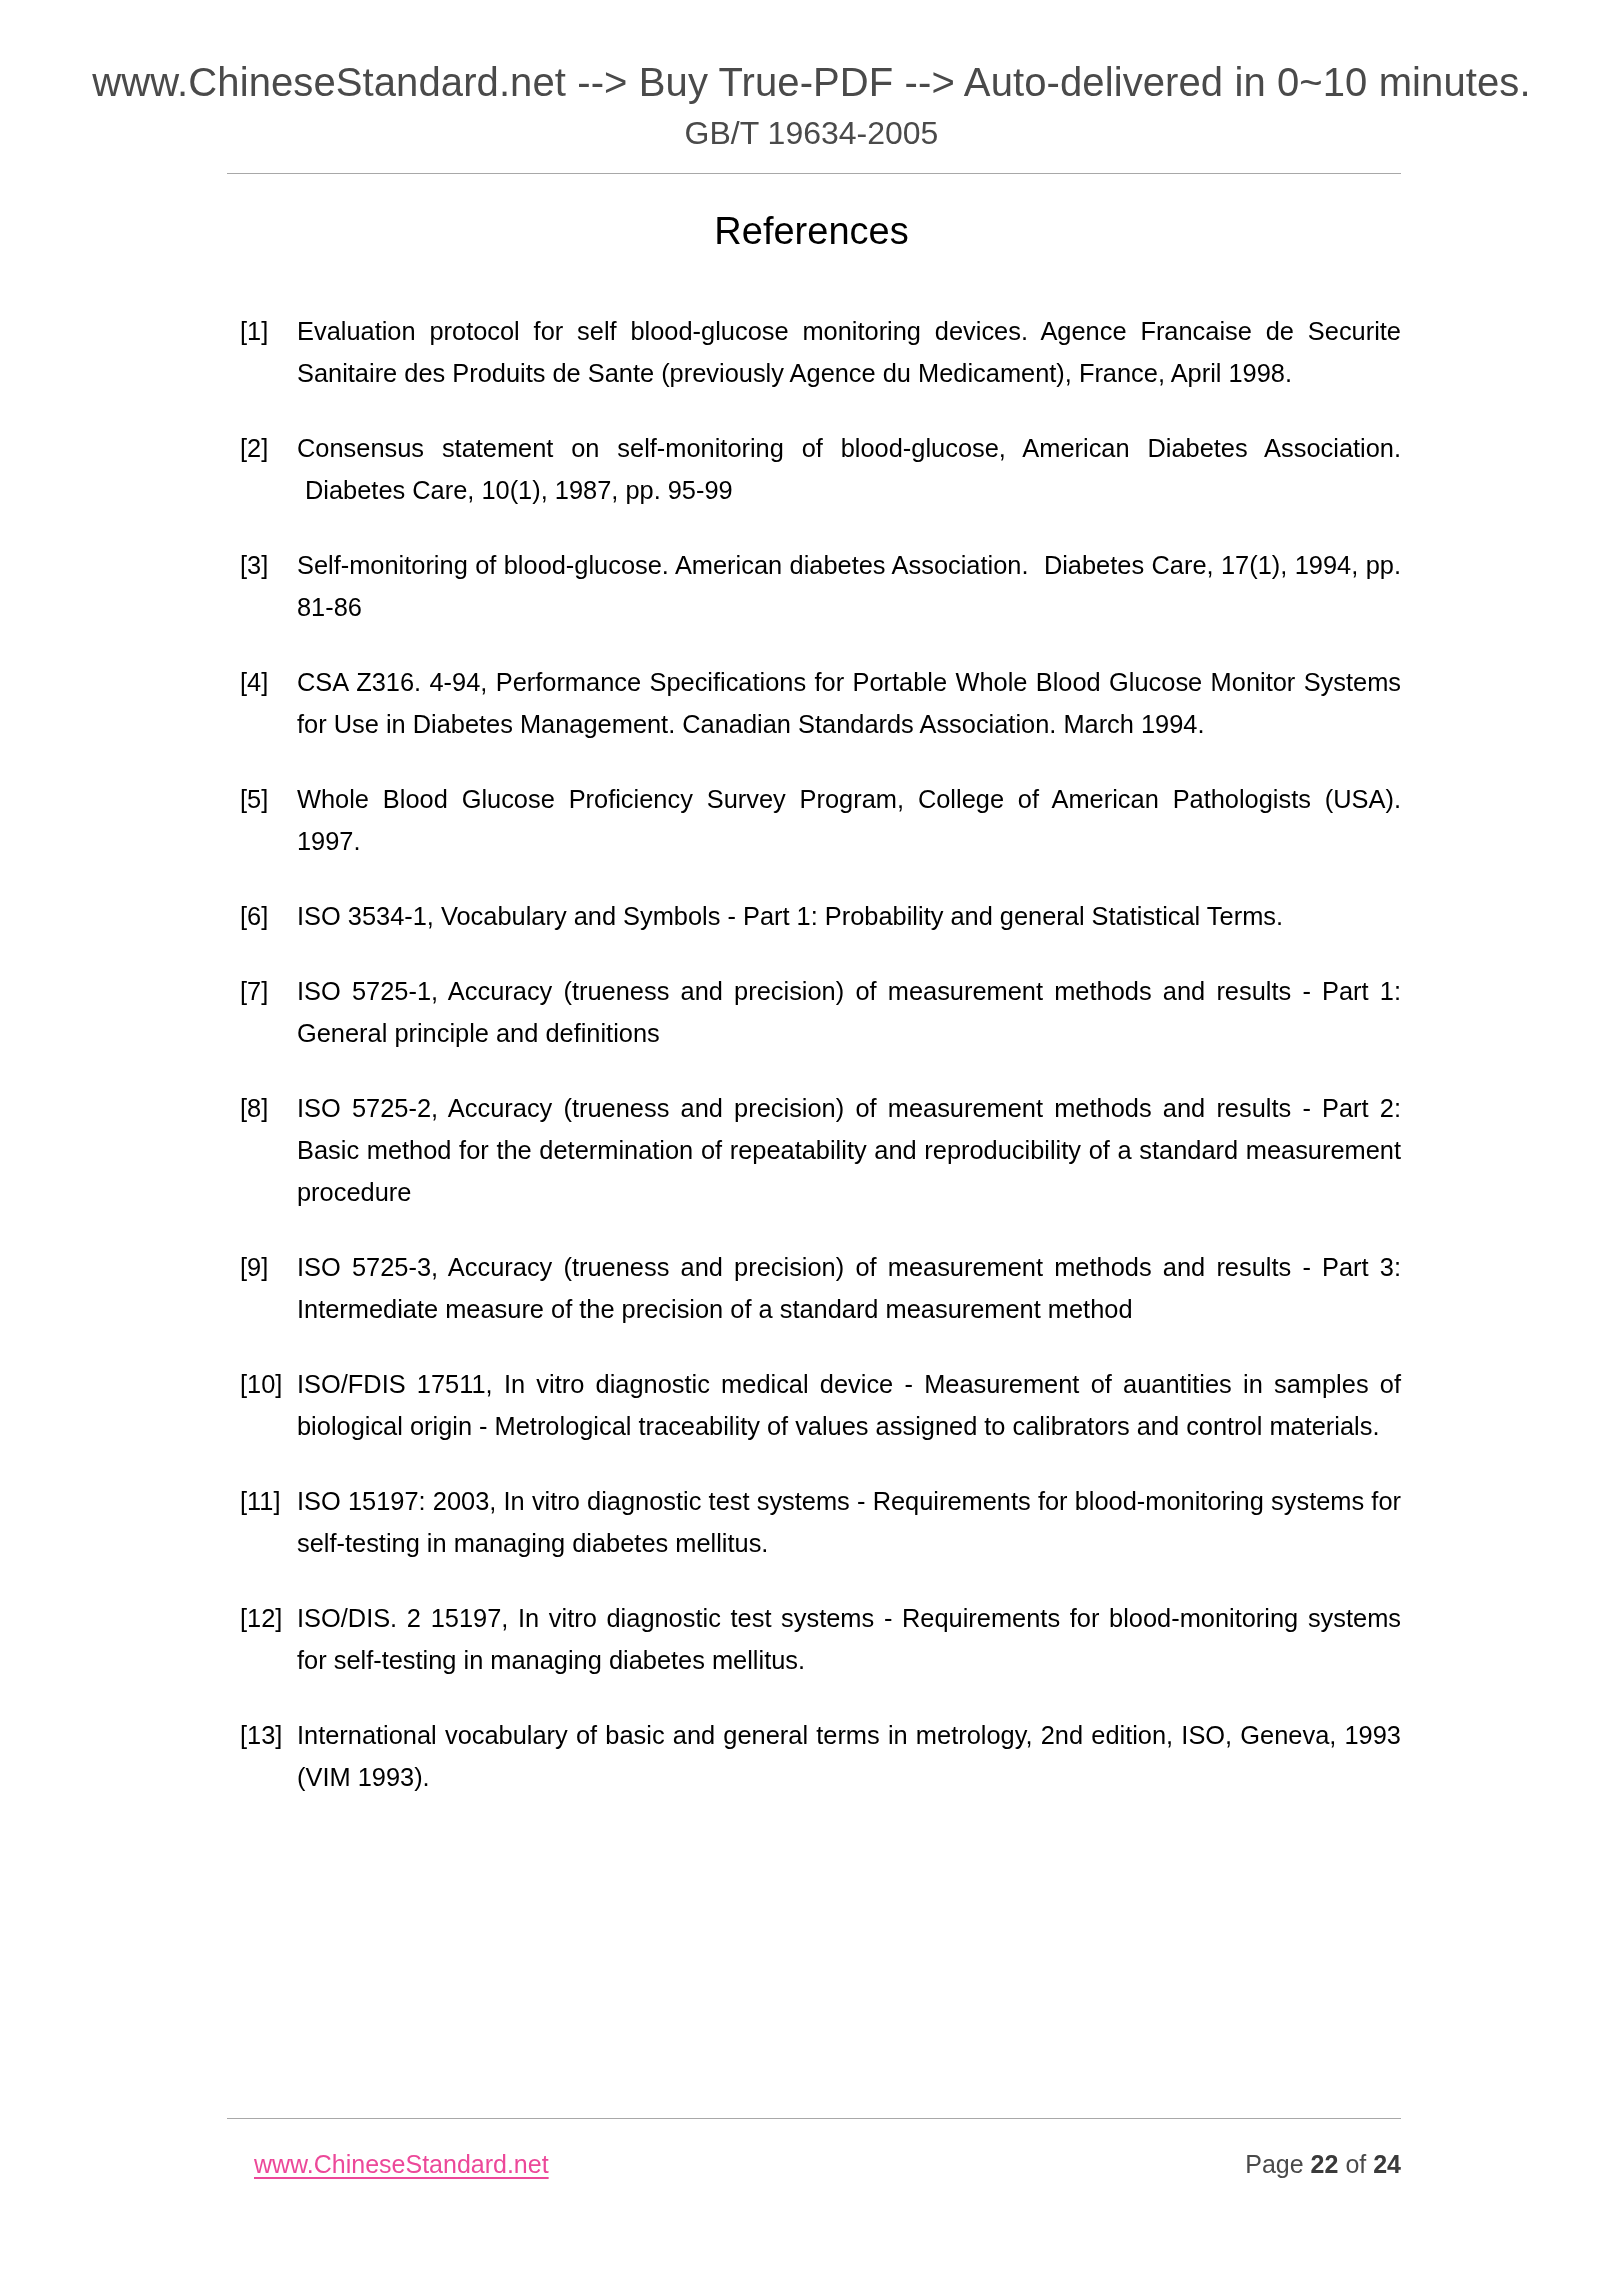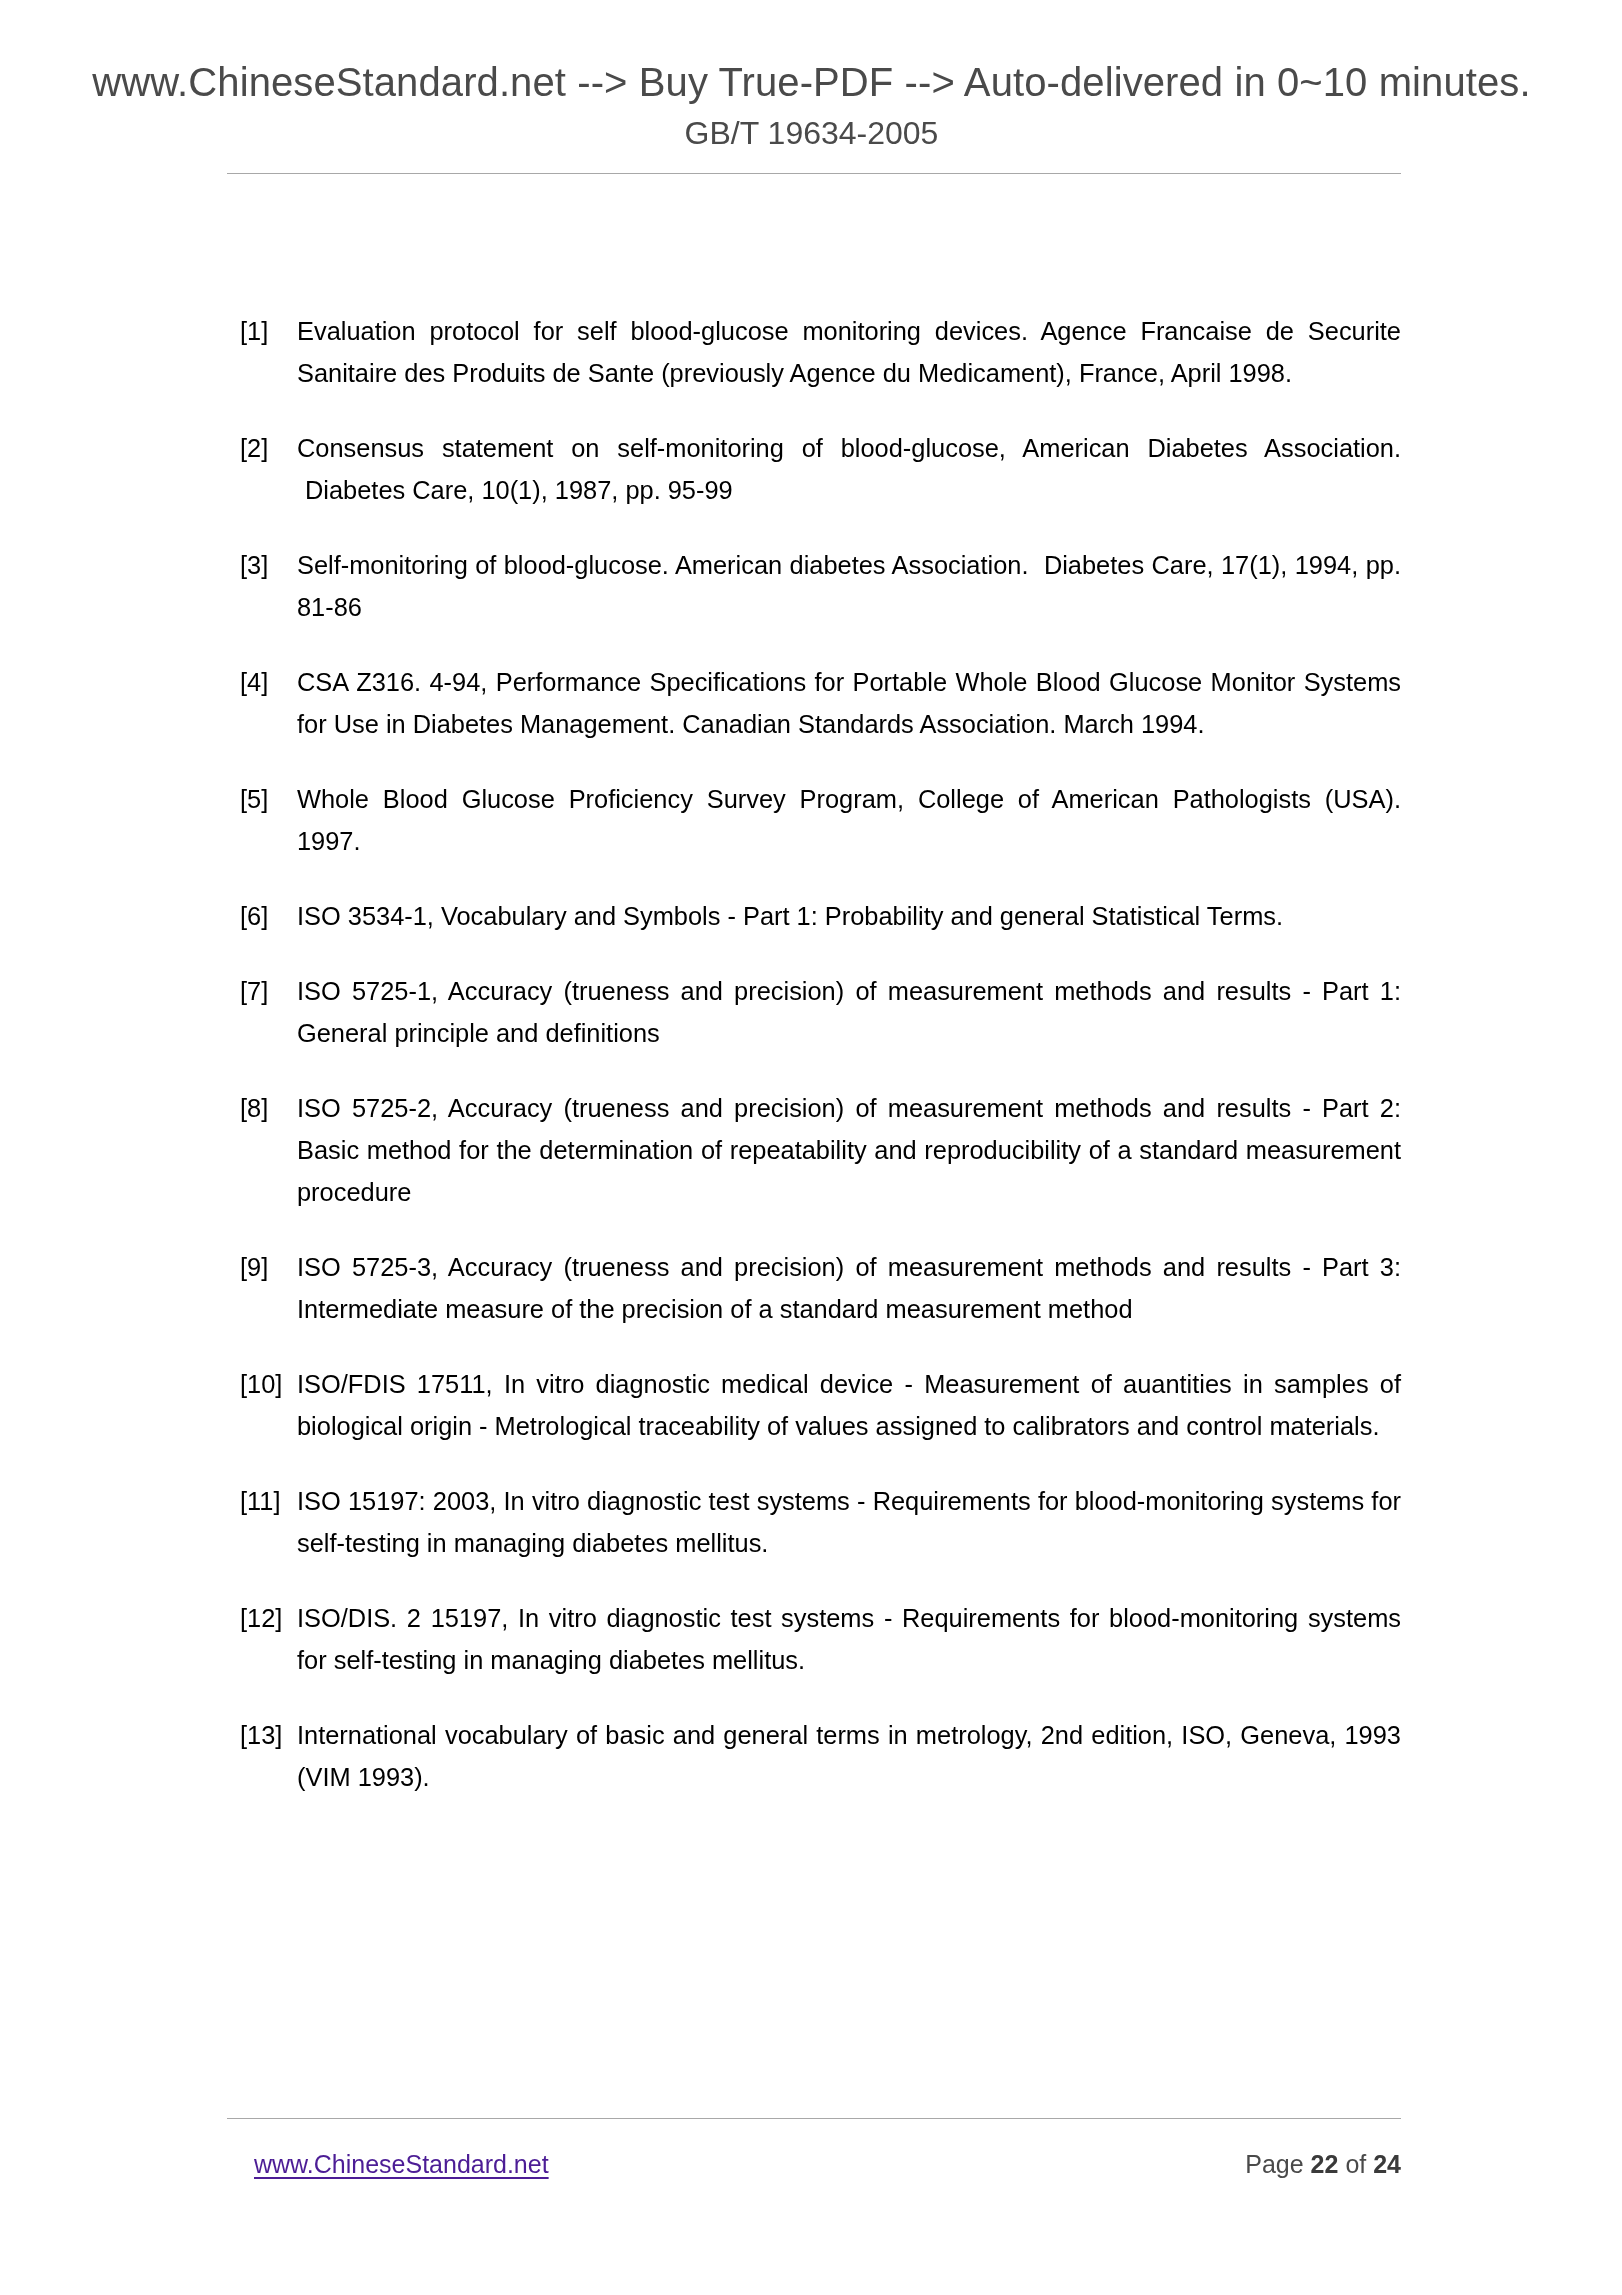--- a/index.html
+++ b/index.html
@@ -107,21 +107,21 @@
     left: 227px;
     width: 1174px;
     top: 2150px;
     height: 38px;
   }
   .footer-left {
     position: absolute;
     left: 27px;
     top: 0;
     font-size: 25px;
-    color: #4c1d95;
+    color: #ec4899;
     text-underline-offset: 4.2px;
     white-space: nowrap;
   }
   .footer-right {
     position: absolute;
     right: 0;
     top: 0;
     font-size: 25px;
     color: #4a4a4a;
     white-space: nowrap;
@@ -136,20 +136,21 @@
 
 <div class="page">
 
   <div class="wm-header">
     <div class="wm-line1">www.ChineseStandard.net --&gt; Buy True-PDF --&gt; Auto-delivered in 0~10 minutes.</div>
     <div class="wm-line2">GB/T 19634-2005</div>
   </div>
 
   <div class="rule rule-top"></div>
 
+  <div class="doc-title">References</div>
 
   <div class="ref-list">
       <div class="ref-item">
         <span class="ref-num">[1]</span>
         <span class="ref-text"><span>Evaluation protocol for self blood-glucose monitoring devices. Agence Francaise de Securite Sanitaire des Produits de Sante (previously Agence du Medicament), France, April 1998.</span></span>
       </div>
       <div class="ref-item">
         <span class="ref-num">[2]</span>
         <span class="ref-text"><span>Consensus statement on self-monitoring of blood-glucose, American Diabetes Association. </span><span class="ital">Diabetes Care</span><span>, 10(1), 1987, pp. 95-99</span></span>
       </div>

